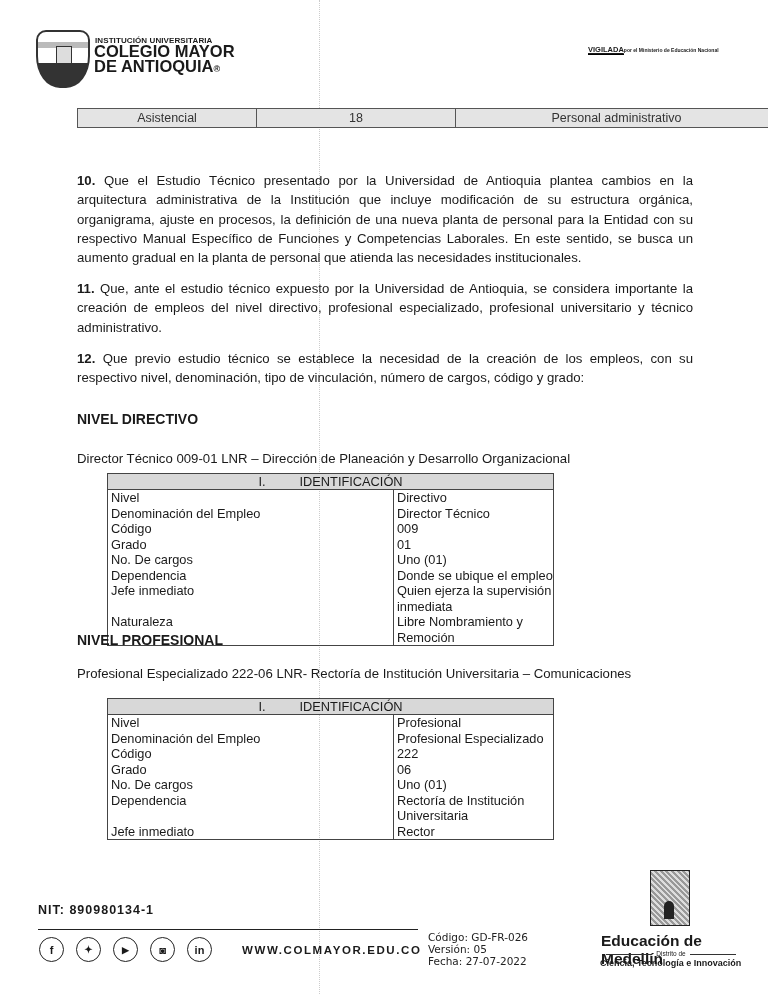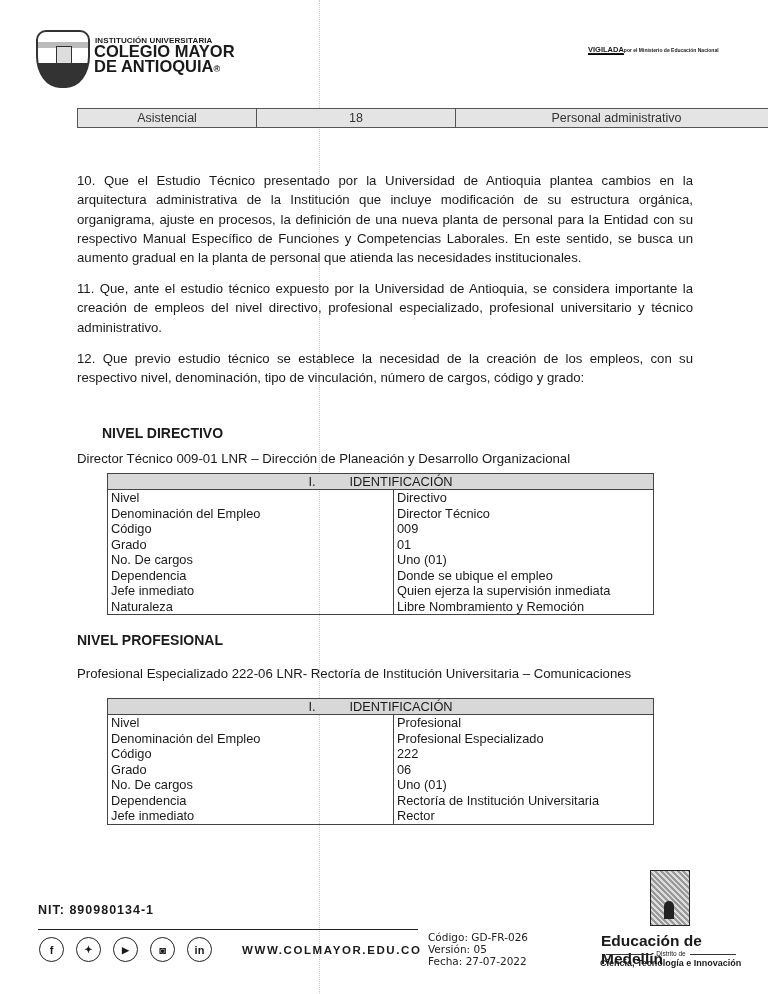--- a/index.html
+++ b/index.html
@@ -32,27 +32,27 @@
   }
   .summary td { border: 1px solid #555; height: 18px; text-align: center; color: #333; padding: 0; }
   .summary td.c1 { width: 178px; }
   .summary td.c2 { width: 198px; }
 
   
   .para {
     left: 77px; width: 616px; font-size: 13.2px; line-height: 19.3px;
     text-align: justify; color: #1a1a1a;
   }
-  .para b { font-weight: normal; margin-top: 9px; }
+  .para b { font-weight: bold; margin-top: 9px; }
   .heading { left: 77px; font-size: 14px; font-weight: bold; }
   .subline { left: 77px; font-size: 13.2px; }
 
   
   .ident {
-    left: 107px; width: 547px; border-collapse: collapse; font-size: 12.8px; border-radius: 20px;
+    left: 107px; width: 447px; border-collapse: collapse; font-size: 12.8px; border-radius: 20px;
   }
   .ident td { padding: 0 0 0 3px; line-height: 15.5px; vertical-align: top; }
   .ident tr.head td {
     background: #d8d8d8; text-align: center; border: 1px solid #444; line-height: 15px; padding: 0;
   }
   .ident td.lbl { width: 282px; border-left: 1.5px solid #444; border-right: 1px solid #444; }
   .ident td.val { border-right: 1.5px solid #444; padding-left: 3px; }
   .ident tr:last-child td { border-bottom: 1.5px solid #444; }
   .ident .roman { margin-right: 34px; }
 
@@ -103,21 +103,21 @@
     <td class="c2">18</td>
     <td>Personal administrativo</td>
   </tr>
 </tbody>
   </table>
 
 <div class="abs para" style="top:171px;"><b>10.</b><span> Que el Estudio Técnico presentado por la Universidad de Antioquia plantea cambios en la arquitectura administrativa de la Institución que incluye modificación de su estructura orgánica, organigrama, ajuste en procesos, la definición de una nueva planta de personal para la Entidad con su respectivo Manual Específico de Funciones y Competencias Laborales. En este sentido, se busca un aumento gradual en la planta de personal que atienda las necesidades institucionales.</span></div>
 <div class="abs para" style="top:279px;"><b>11.</b><span> Que, ante el estudio técnico expuesto por la Universidad de Antioquia, se considera importante la creación de empleos del nivel directivo, profesional especializado, profesional universitario y técnico administrativo.</span></div>
 <div class="abs para" style="top:349px;"><b>12.</b><span> Que previo estudio técnico se establece la necesidad de la creación de los empleos, con su respectivo nivel, denominación, tipo de vinculación, número de cargos, código y grado:</span></div>
 
-<div class="abs heading" style="top:425px;margin-left:25px;">NIVEL DIRECTIVO</div>
+<div class="abs heading" style="top:411px;">NIVEL DIRECTIVO</div>
 <div class="abs subline" style="top:451px;">Director Técnico 009-01 LNR – Dirección de Planeación y Desarrollo Organizacional</div>
 <table class="abs ident" style="top:473px;">
   <tbody>
       <tr class="head">
         <td colspan="2"><span class="roman">I.</span><span>IDENTIFICACIÓN</span></td>
       </tr>
   <tr>
         <td class="lbl">Nivel</td>
         <td class="val">Directivo</td>
       </tr>

